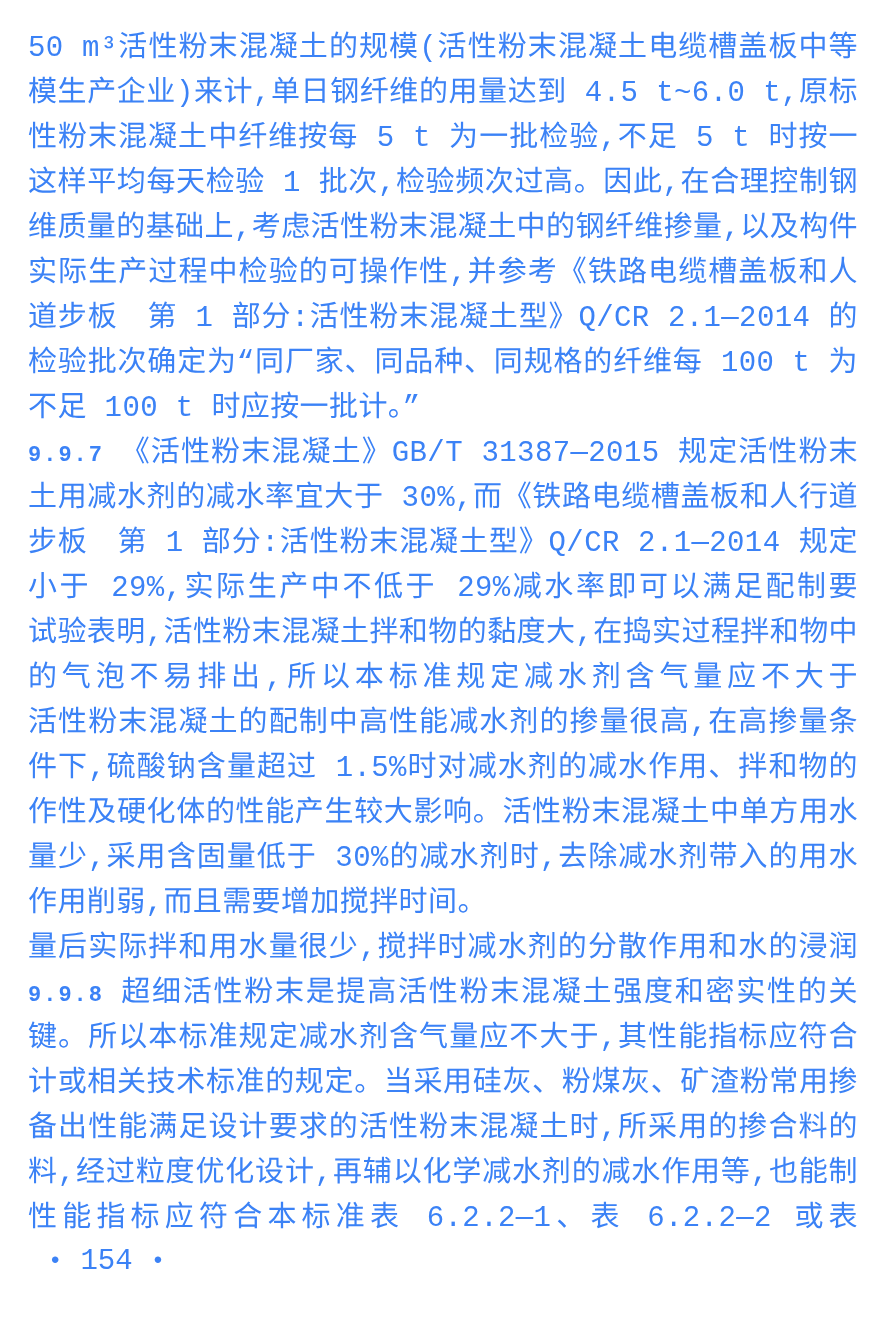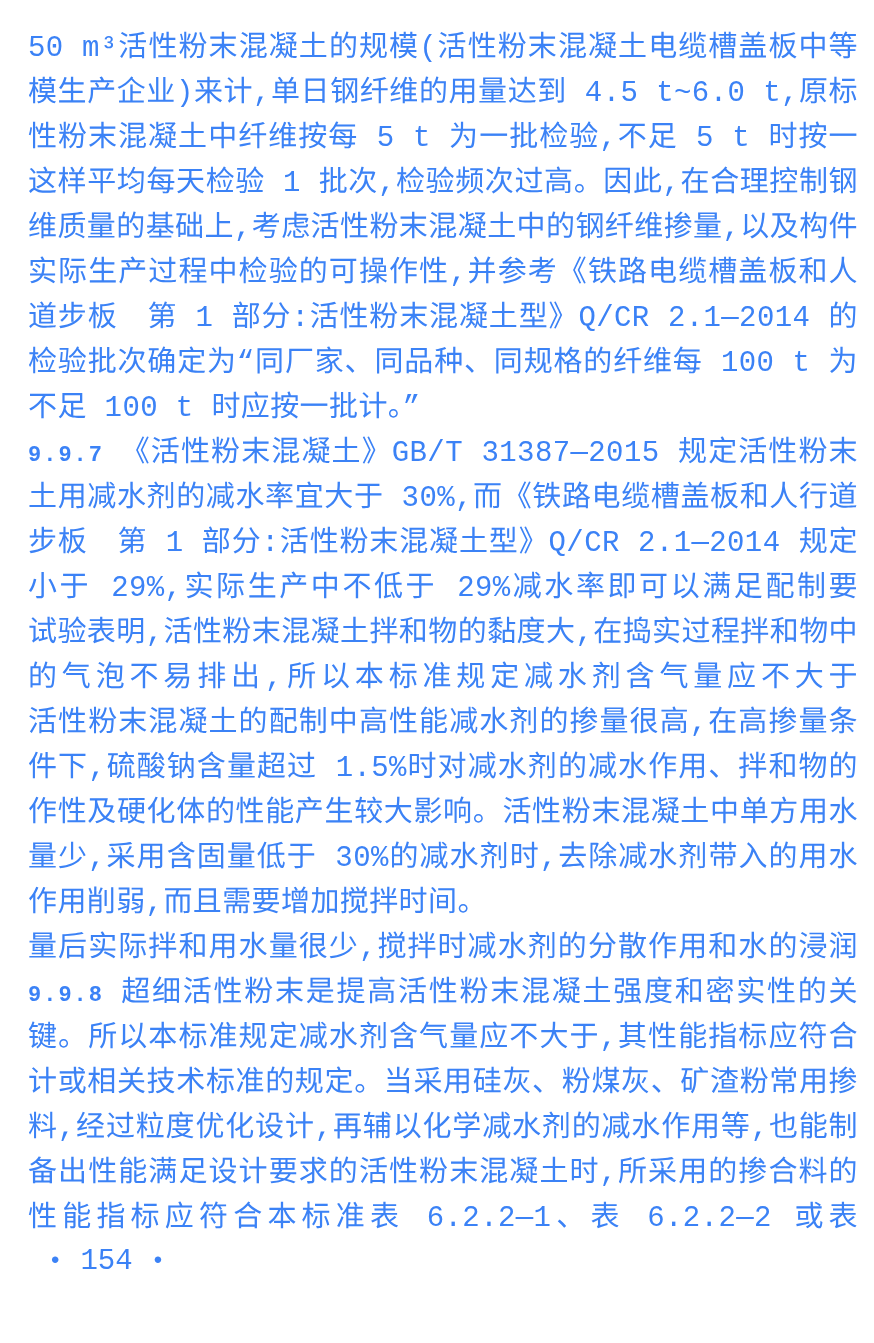--- a/index.html
+++ b/index.html
@@ -75,22 +75,22 @@
       <div class="line">的气泡不易排出,所以本标准规定减水剂含气量应不大于 70.4%。</div>
       <div class="line">活性粉末混凝土的配制中高性能减水剂的掺量很高,在高掺量条</div>
       <div class="line">件下,硫酸钠含量超过 1.5%时对减水剂的减水作用、拌和物的工</div>
       <div class="line">作性及硬化体的性能产生较大影响。活性粉末混凝土中单方用水</div>
       <div class="line">量少,采用含固量低于 30%的减水剂时,去除减水剂带入的用水</div>
       <div class="line last">作用削弱,而且需要增加搅拌时间。</div>
       <div class="line">量后实际拌和用水量很少,搅拌时减水剂的分散作用和水的浸润</div>
       <div class="line"><strong class="secnum">9.9.8</strong>超细活性粉末是提高活性粉末混凝土强度和密实性的关</div>
       <div class="line">键。所以本标准规定减水剂含气量应不大于,其性能指标应符合设</div>
       <div class="line">计或相关技术标准的规定。当采用硅灰、粉煤灰、矿渣粉常用掺合</div>
+      <div class="line">备出性能满足设计要求的活性粉末混凝土时,所采用的掺合料的</div>
       <div class="line">料,经过粒度优化设计,再辅以化学减水剂的减水作用等,也能制</div>
-      <div class="line">备出性能满足设计要求的活性粉末混凝土时,所采用的掺合料的</div>
       <div class="line">性能指标应符合本标准表 6.2.2—1、表 6.2.2—2 或表 6.2.2—3</div>
     </div>
   <div class="footer">
     <span class="dot">•</span>
     <span class="pagenum">154</span>
     <span class="dot">•</span>
   </div>
 </div>
 
 </body></html>

